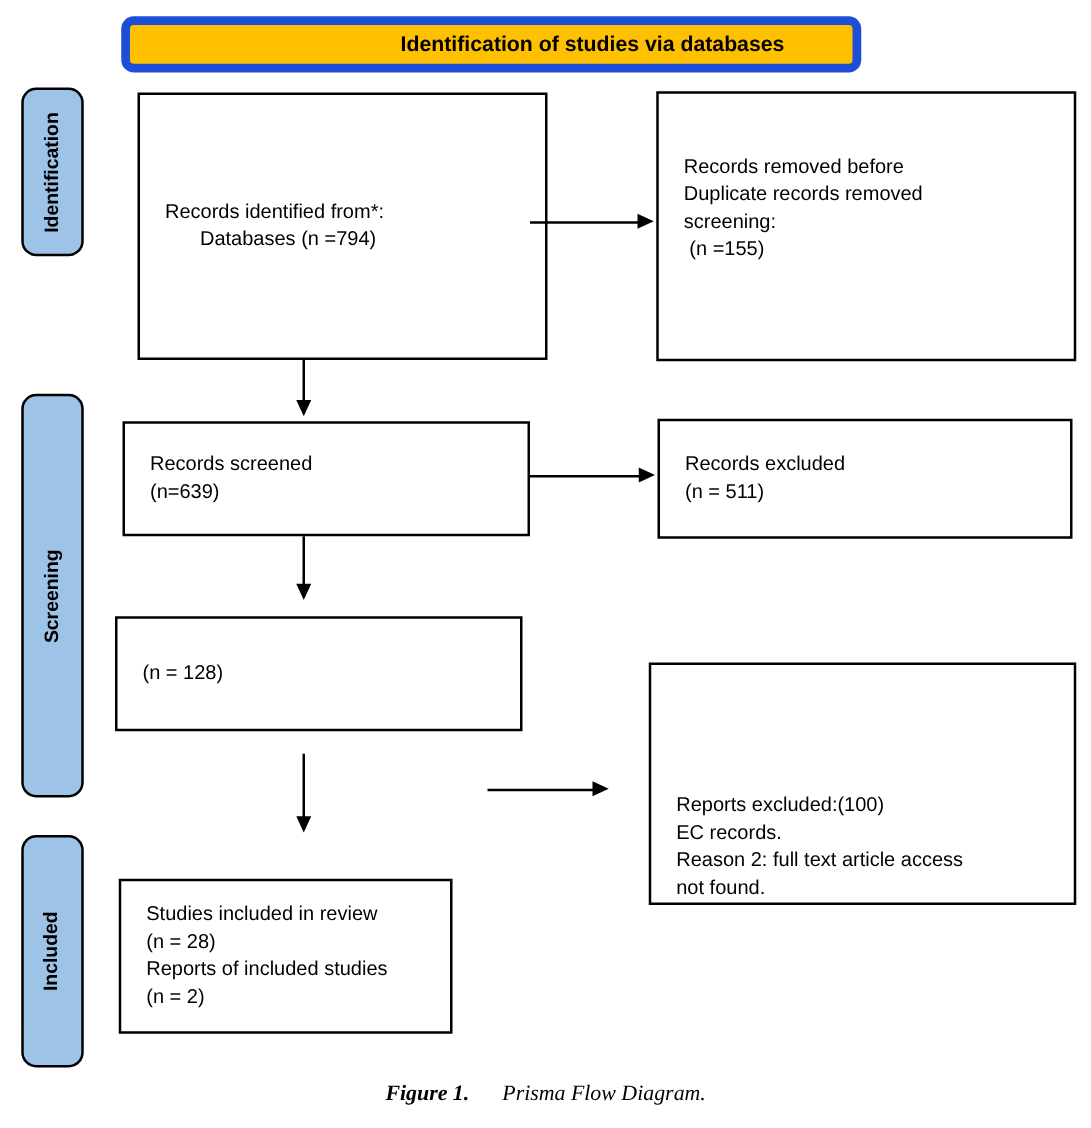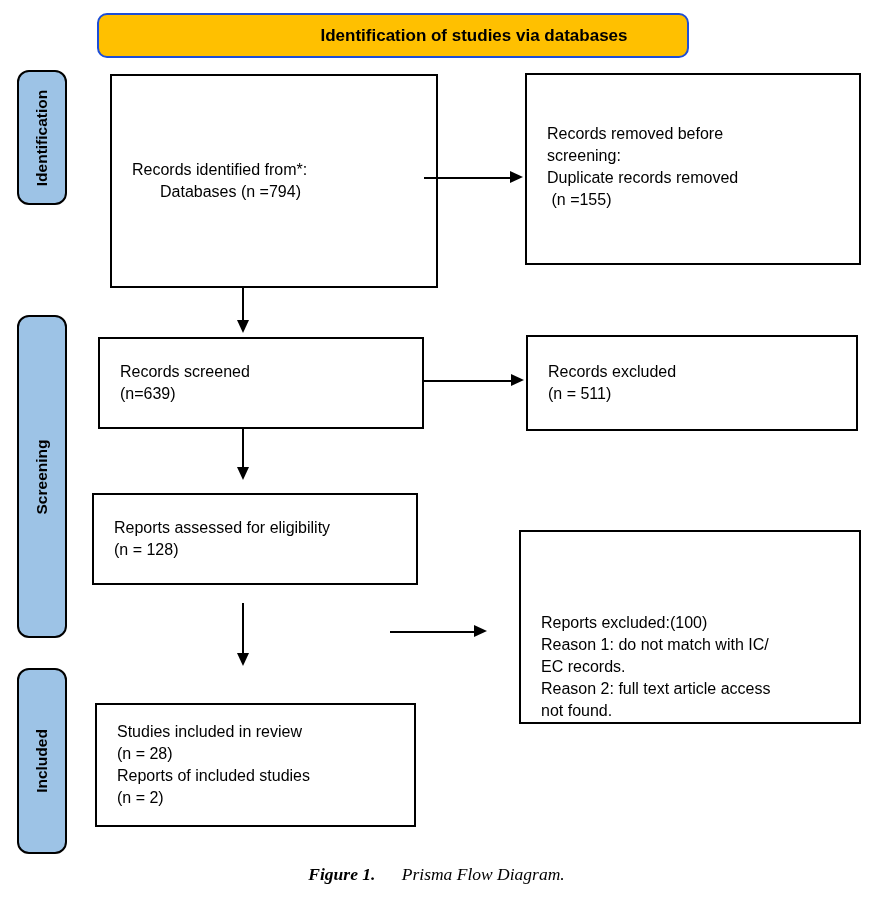--- a/index.html
+++ b/index.html
@@ -5,21 +5,21 @@
   * { margin:0; padding:0; box-sizing:border-box; }
   html,body { background:#ffffff; }
   .canvas {
     position:relative; width:873px; height:902px; background:#ffffff;
     font-family:"Liberation Sans", sans-serif; color:#000;
   }
 
   
   .banner {
     position:absolute; left:97px; top:13px; width:592px; height:45px;
-    background:#FFC000; border:2px solid #1d4ed8; border-radius:10px;
+    background:#FFC000; border:7px solid #1d4ed8; border-radius:10px;
     display:flex; align-items:center; justify-content:center;
     padding-left:162px;
   }
   .banner-text { font-size:17px; font-weight:bold; white-space:nowrap; }
 
   
   .side {
     position:absolute; left:17px; width:50px;
     background:#9DC3E6; border:2px solid #000; border-radius:12px;
     display:flex; align-items:center; justify-content:center;
@@ -35,26 +35,26 @@
   
   .fbox {
     position:absolute; background:#fff; border:2px solid #000;
     display:flex; flex-direction:column; justify-content:center;
     padding-left:20px; padding-right:6px;
     font-size:16px; line-height:22px;
   }
   .fbox .line { white-space:pre-wrap; }
   .fbox .indent { padding-left:28px; }
   .box-identified       { left:110px;  top:74px;  width:328px; height:214px; }
-  .box-removed          { left:525px; top:73px;  width:336px; height:192px; justify-content:flex-start; padding-top:48px; }
+  .box-removed          { left:525px; top:73px;  width:336px; height:216px; justify-content:flex-start; padding-top:48px; }
   .box-screened         { left:98px;  top:337px; width:326px; height:92px; }
   .box-excluded         { left:526px; top:335px; width:332px; height:96px; }
   .box-assessed         { left:92px;  top:493px; width:326px; height:92px; }
   .box-reports-excluded { left:519px; top:530px; width:342px; height:194px; justify-content:flex-end; padding-top:31px; }
-  .box-included         { left:95px;  top:703px; width:321px; height:124px; }
+  .box-included         { left:95px;  top:703px; width:267px; height:124px; }
 
   
   .aline { position:absolute; background:#000; }
   .head-right {
     position:absolute; width:0; height:0;
     border-top:6px solid transparent; border-bottom:6px solid transparent;
     border-left:13px solid #000;
   }
   .head-down {
     position:absolute; width:0; height:0;
@@ -101,43 +101,41 @@
     <span class="vtext">Included</span>
   </div>
 
   <div class="fbox box-identified">
     <span class="line">Records identified from*:</span>
     <span class="line indent">Databases (n =794)</span>
   </div>
 
   <div class="fbox box-removed">
     <span class="line">Records removed before</span>
+    <span class="line">Duplicate records removed</span>
     <span class="line">screening:</span>
-    <span class="line">Duplicate records removed</span>
     <span class="line"> (n =155)</span>
   </div>
 
   <div class="fbox box-screened">
     <span class="line">Records screened</span>
     <span class="line">(n=639)</span>
   </div>
 
   <div class="fbox box-excluded">
     <span class="line">Records excluded</span>
     <span class="line">(n = 511)</span>
   </div>
 
   <div class="fbox box-assessed">
-    <span class="line">Reports assessed for eligibility</span>
     <span class="line">(n = 128)</span>
   </div>
 
   <div class="fbox box-reports-excluded">
     <span class="line">Reports excluded:(100)</span>
-    <span class="line">Reason 1: do not match with IC/</span>
     <span class="line">EC records.</span>
     <span class="line">Reason 2: full text article access</span>
     <span class="line">not found.</span>
   </div>
 
   <div class="fbox box-included">
     <span class="line">Studies included in review</span>
     <span class="line">(n = 28)</span>
     <span class="line">Reports of included studies</span>
     <span class="line">(n = 2)</span>

